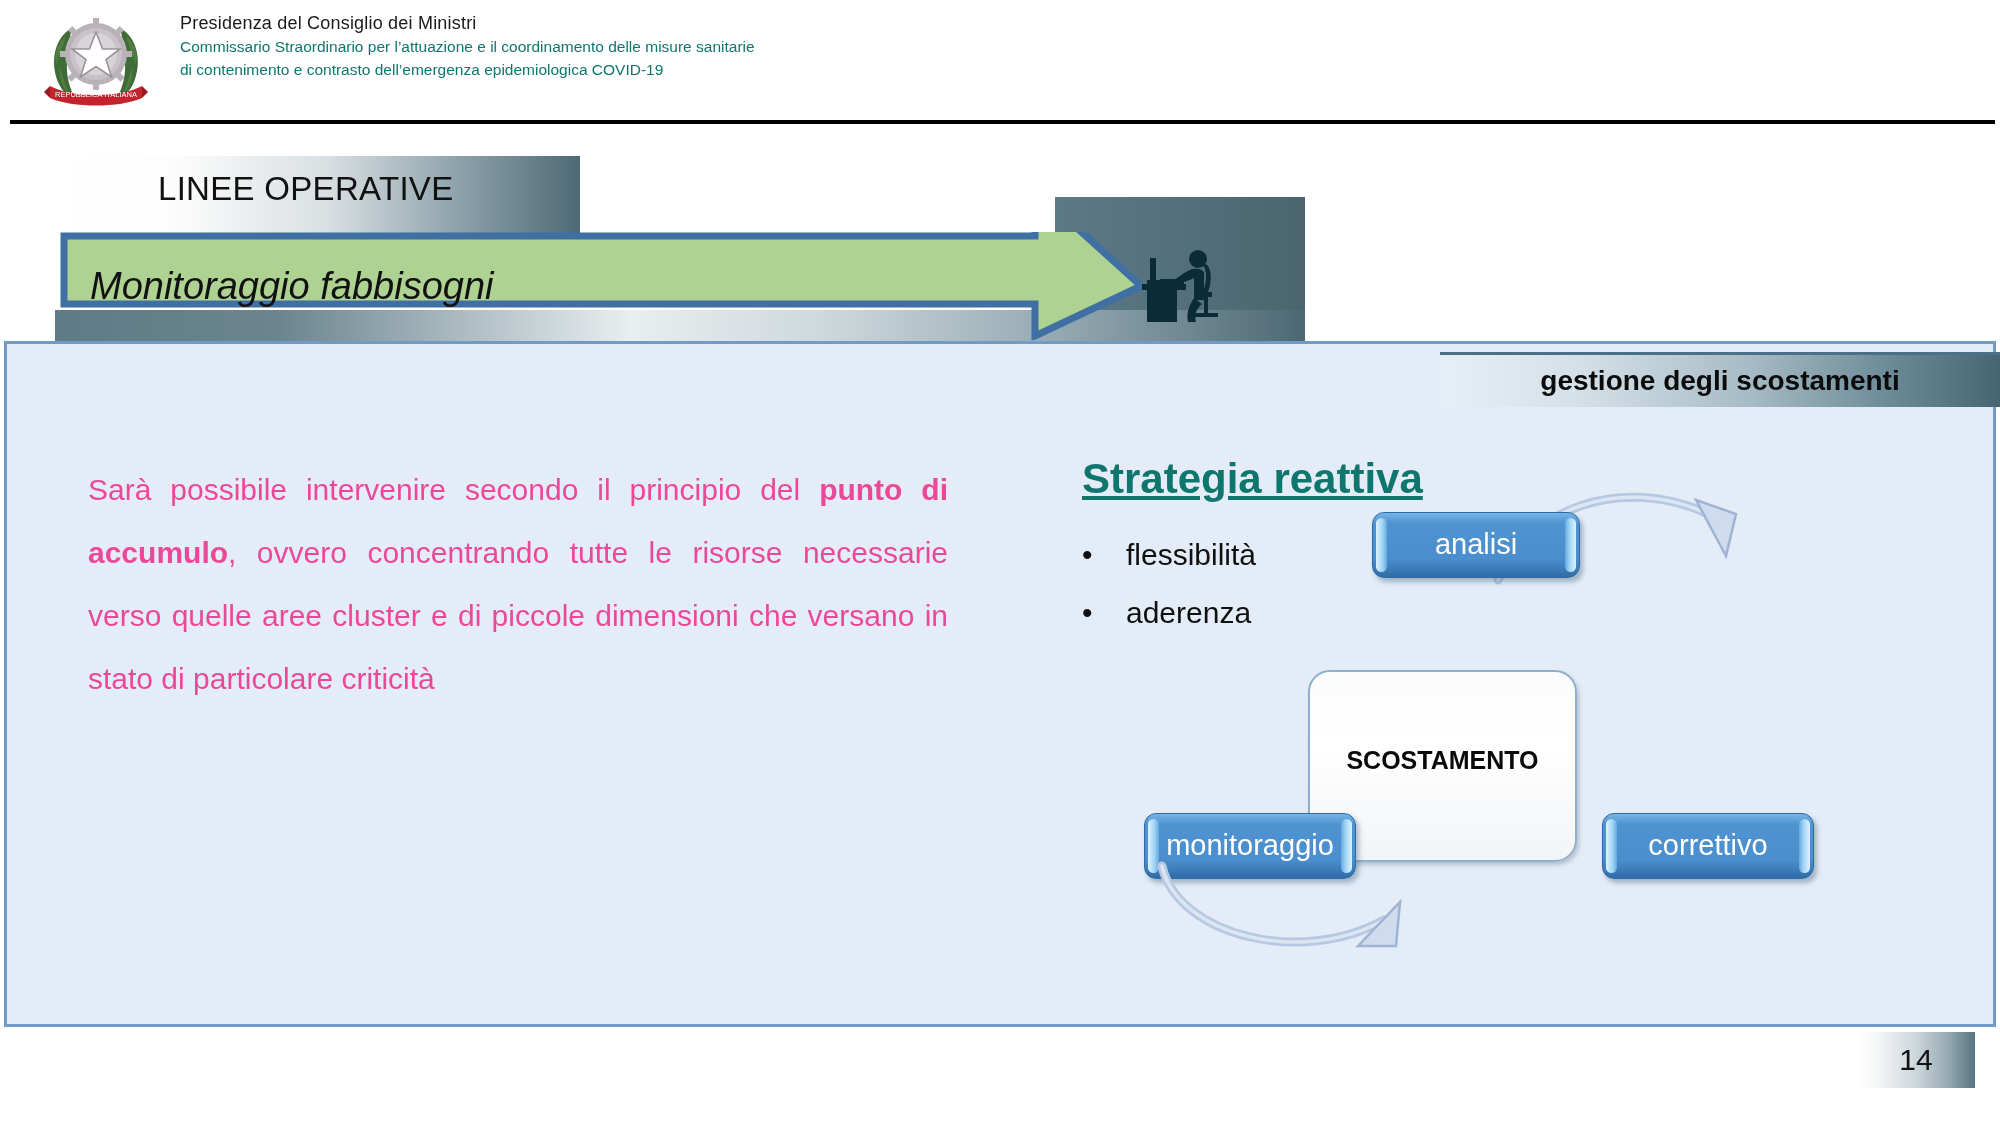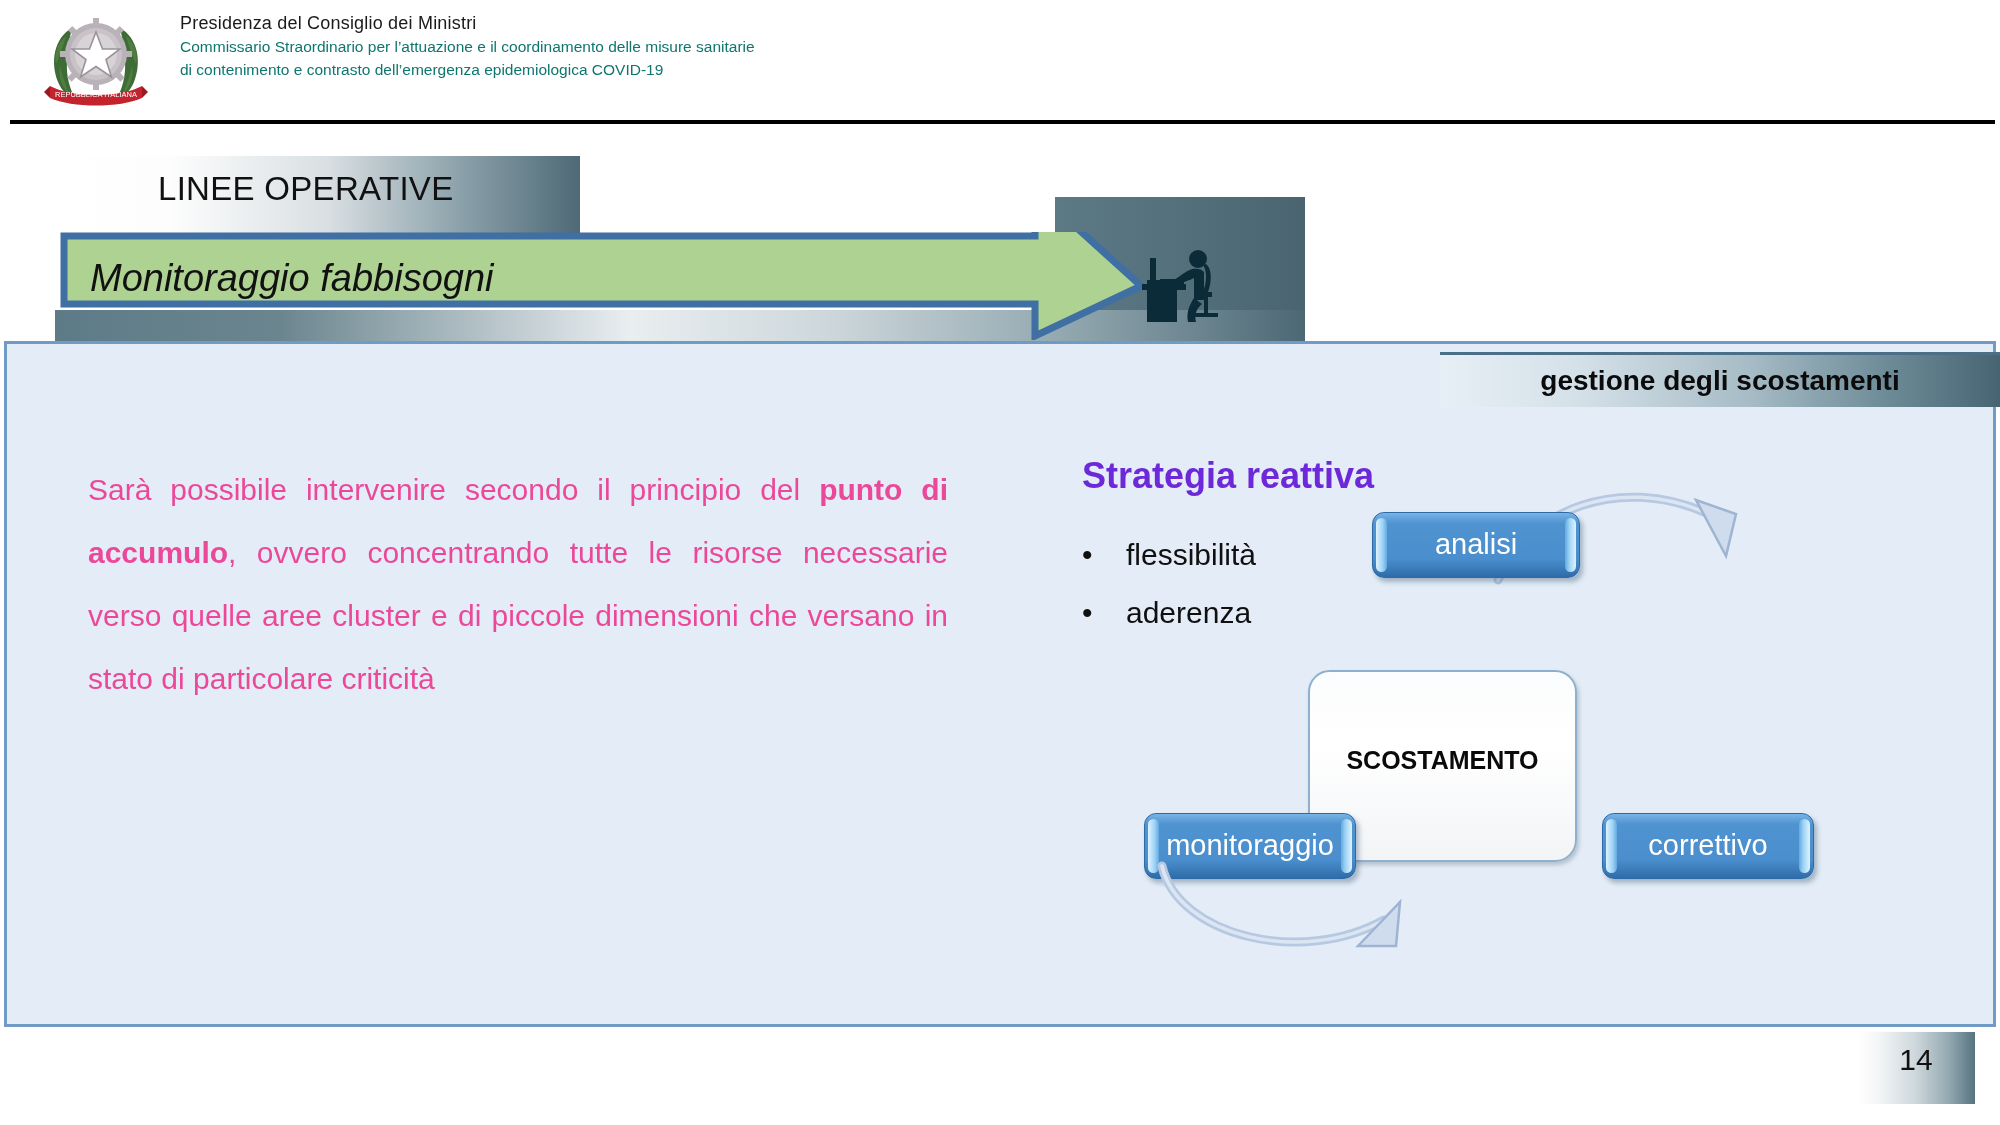--- a/index.html
+++ b/index.html
@@ -22,21 +22,21 @@
 
   
   #slab-top{position:absolute;left:1055px;top:197px;width:250px;height:144px;
      background:linear-gradient(90deg,#5c7a86 0%,#4a6570 100%);}
   #slab-bottom{position:absolute;left:55px;top:310px;width:1250px;height:32px;
      background:linear-gradient(90deg,#5d7b87 0%,#6b858f 18%,#e9eef0 46%,#cdd7db 62%,#8ea4ad 82%,#4c6874 100%);}
 
   
   #green-arrow{position:absolute;left:60px;top:232px;width:1085px;height:108px;}
   #green-arrow svg{display:block;}
-  #green-arrow-label{position:absolute;left:30px;top:25px;width:800px;
+  #green-arrow-label{position:absolute;left:30px;top:33px;width:800px;
      font-size:38px;font-style:italic;color:#111;white-space:nowrap;}
 
   
   #desk-icon{position:absolute;left:1140px;top:238px;width:96px;height:92px;}
 
   
   #panel{position:absolute;left:4px;top:341px;width:1992px;height:686px;
      background:#e4edf7;border:3px solid #6f9bc4;box-sizing:border-box;}
 
   
@@ -45,21 +45,21 @@
      border-top:3px solid #4a6f86;}
   #gestione span{display:block;text-align:center;font-size:28px;font-weight:bold;
      color:#0b0b0b;line-height:52px;white-space:nowrap;}
 
   
   #body-text{position:absolute;left:88px;top:458px;width:860px;
      font-size:30px;color:#ec4899;line-height:63px;text-align:justify;}
   #body-text b{font-weight:bold;}
 
   
-  #strategia-title{position:absolute;left:1082px;top:455px;font-size:36px;font-weight:bold;color:#6d28d9;}
+  #strategia-title{position:absolute;left:1082px;top:455px;font-size:42px;font-weight:bold;color:#0f766e;text-decoration:underline;}
   .bullet-row{position:absolute;left:1082px;font-size:30px;color:#101010;}
   .bullet-row .dot{display:inline-block;width:44px;}
   #bullet-0{top:538px;}
   #bullet-1{top:596px;}
 
   
   #diagram{position:absolute;left:1060px;top:540px;width:940px;height:420px;}
   .wbox{position:absolute;background:linear-gradient(180deg,#fbfcfd 0%,#ffffff 40%,#f2f4f6 100%);
      border:2px solid #8fb0cc;border-radius:22px;box-shadow:2px 3px 4px rgba(90,110,130,.35);}
   .wbox .lbl{position:absolute;left:0;width:100%;text-align:center;
@@ -84,21 +84,21 @@
   #bbtn-0 .blbl{top:15px;}
   #bbtn-1{left:312px;top:-28px;width:206px;height:64px;}
   #bbtn-1 .blbl{top:15px;}
   #bbtn-2{left:542px;top:273px;width:210px;height:64px;}
   #bbtn-2 .blbl{top:15px;}
 
   #arrow-top{position:absolute;left:430px;top:-80px;width:320px;height:130px;}
   #arrow-bottom{position:absolute;left:92px;top:320px;width:330px;height:130px;}
 
   
-  #pagenum{position:absolute;left:1857px;top:1032px;width:118px;height:72px;
+  #pagenum{position:absolute;left:1857px;top:1032px;width:118px;height:56px;
      background:linear-gradient(90deg,#ffffff 0%,#f4f6f7 18%,#cdd7db 50%,#93a8b1 78%,#56737f 100%);}
   #pagenum span{display:block;text-align:center;font-size:30px;color:#111;line-height:56px;}
 </style>
 </head>
 <body>
 
 <div id="header">
 
   <div id="emblem">
     <svg viewBox="0 0 108 104" width="108" height="104">

